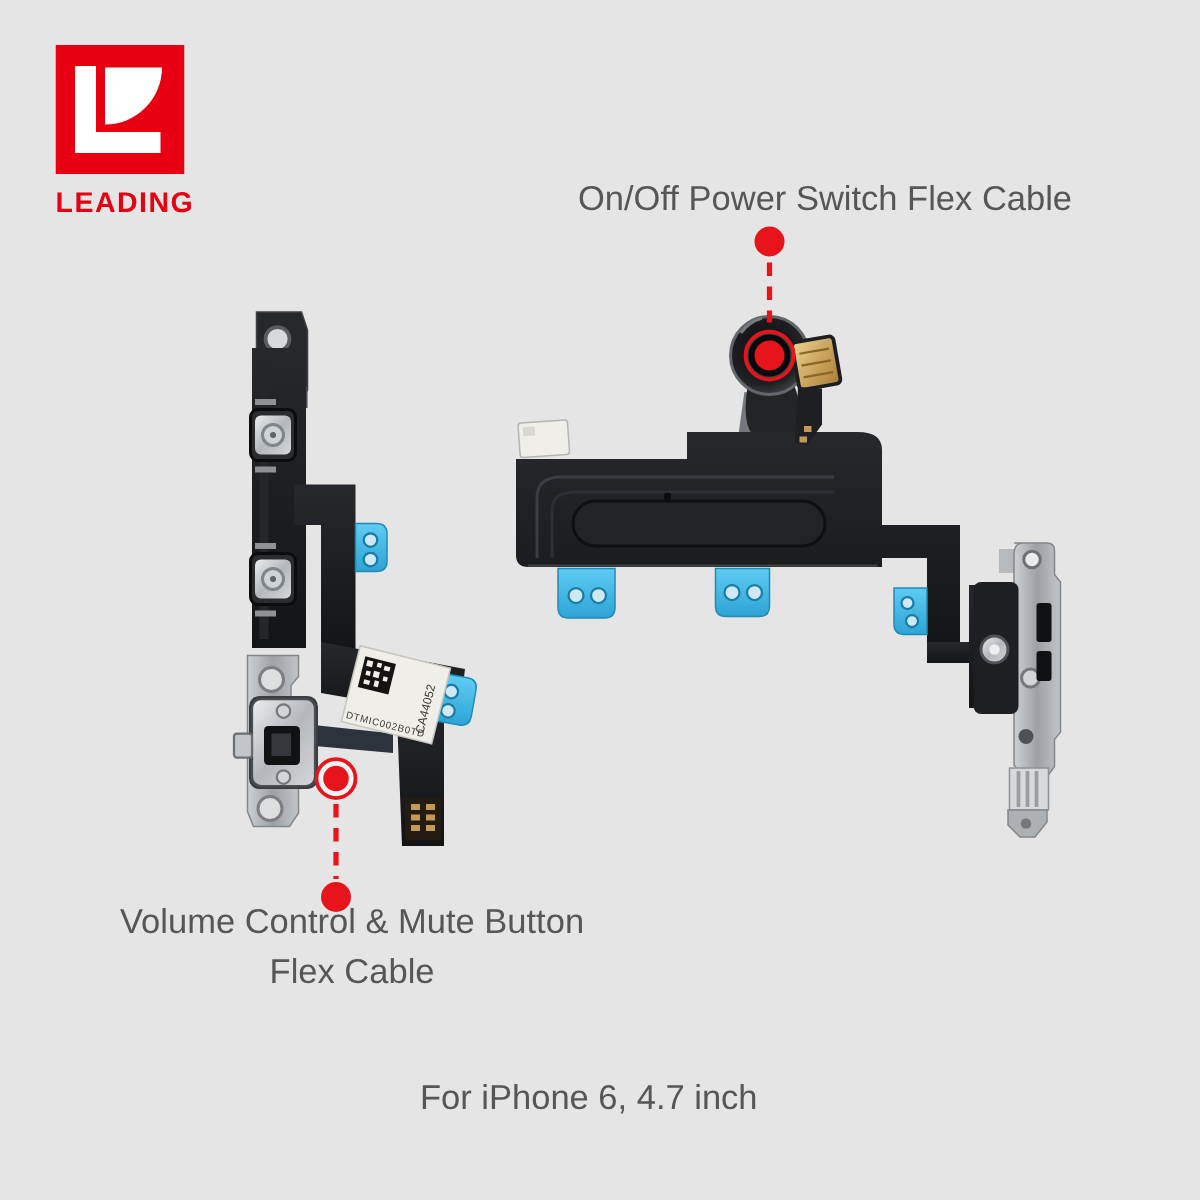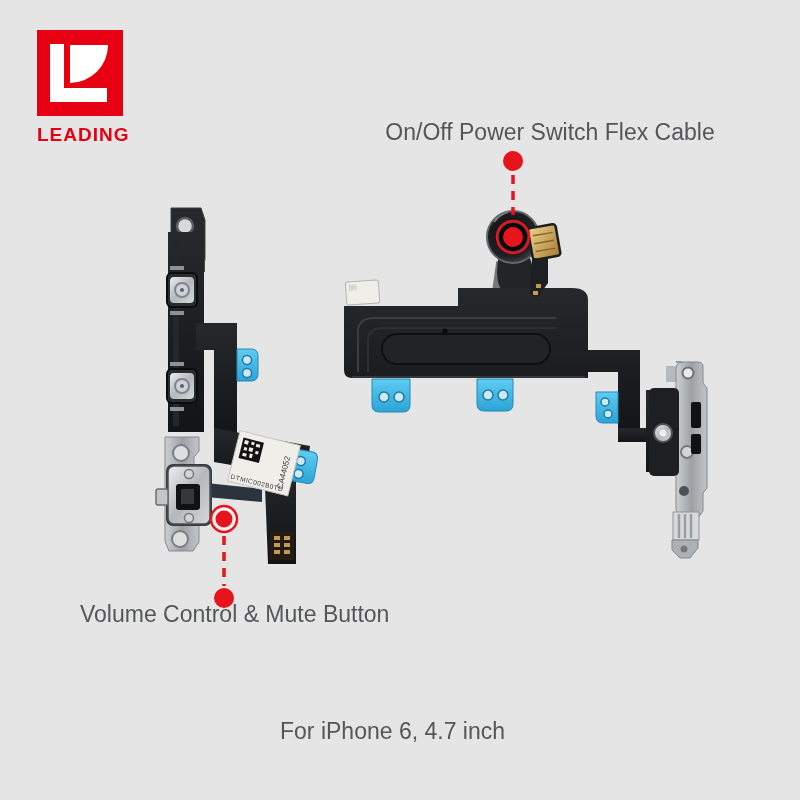--- a/index.html
+++ b/index.html
@@ -24,20 +24,21 @@
       <rect x="13" y="14" width="14" height="58" fill="#ffffff"></rect>
       <rect x="13" y="58" width="57" height="14" fill="#ffffff"></rect>
       <path d="M33,15 L71,15 A38,38 0 0 1 33,53 Z" fill="#ffffff"></path>
     </svg>
     <div class="logo-name">LEADING</div>
   </div>
 
   <div class="caption caption-power">On/Off Power Switch Flex Cable</div>
   <div class="caption caption-volume">
     <div>Volume Control &amp; Mute Button</div>
+    <div>Flex Cable</div>
   </div>
   <div class="caption caption-footer">For iPhone 6, 4.7 inch</div>
 
   <svg class="art" width="800" height="800" viewBox="0 0 800 800">
     <defs>
       <linearGradient id="gMetal" x1="0" y1="0" x2="1" y2="1">
         <stop offset="0" stop-color="#eceef0"></stop>
           <stop offset="0.5" stop-color="#b4b8bc"></stop>
           <stop offset="1" stop-color="#d5d8da"></stop>
       </linearGradient>

